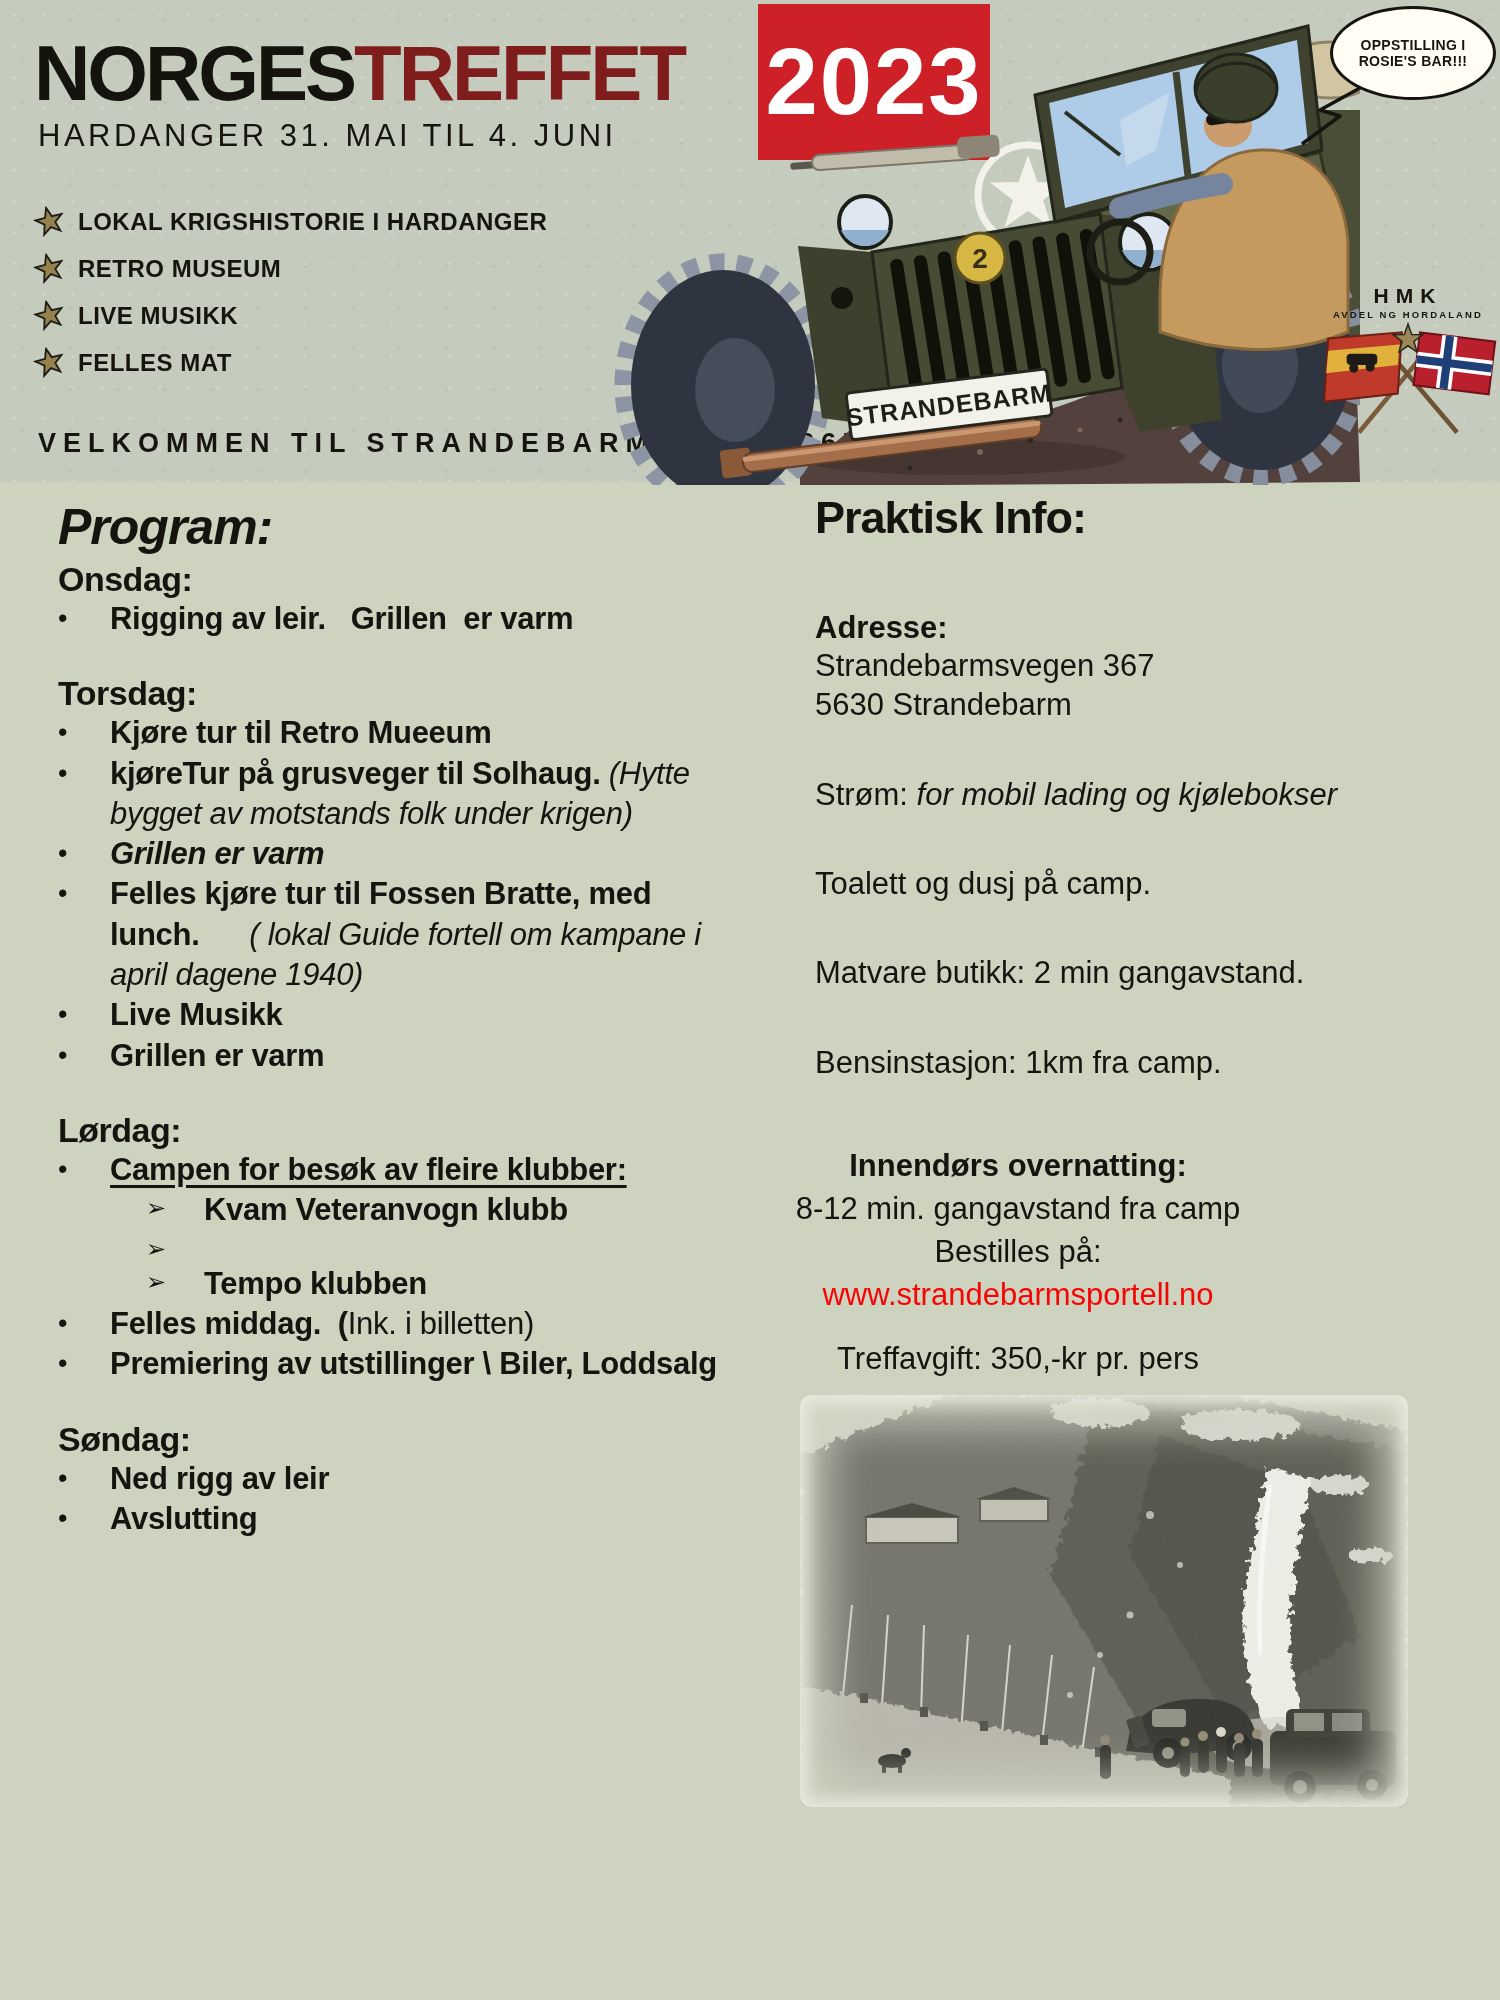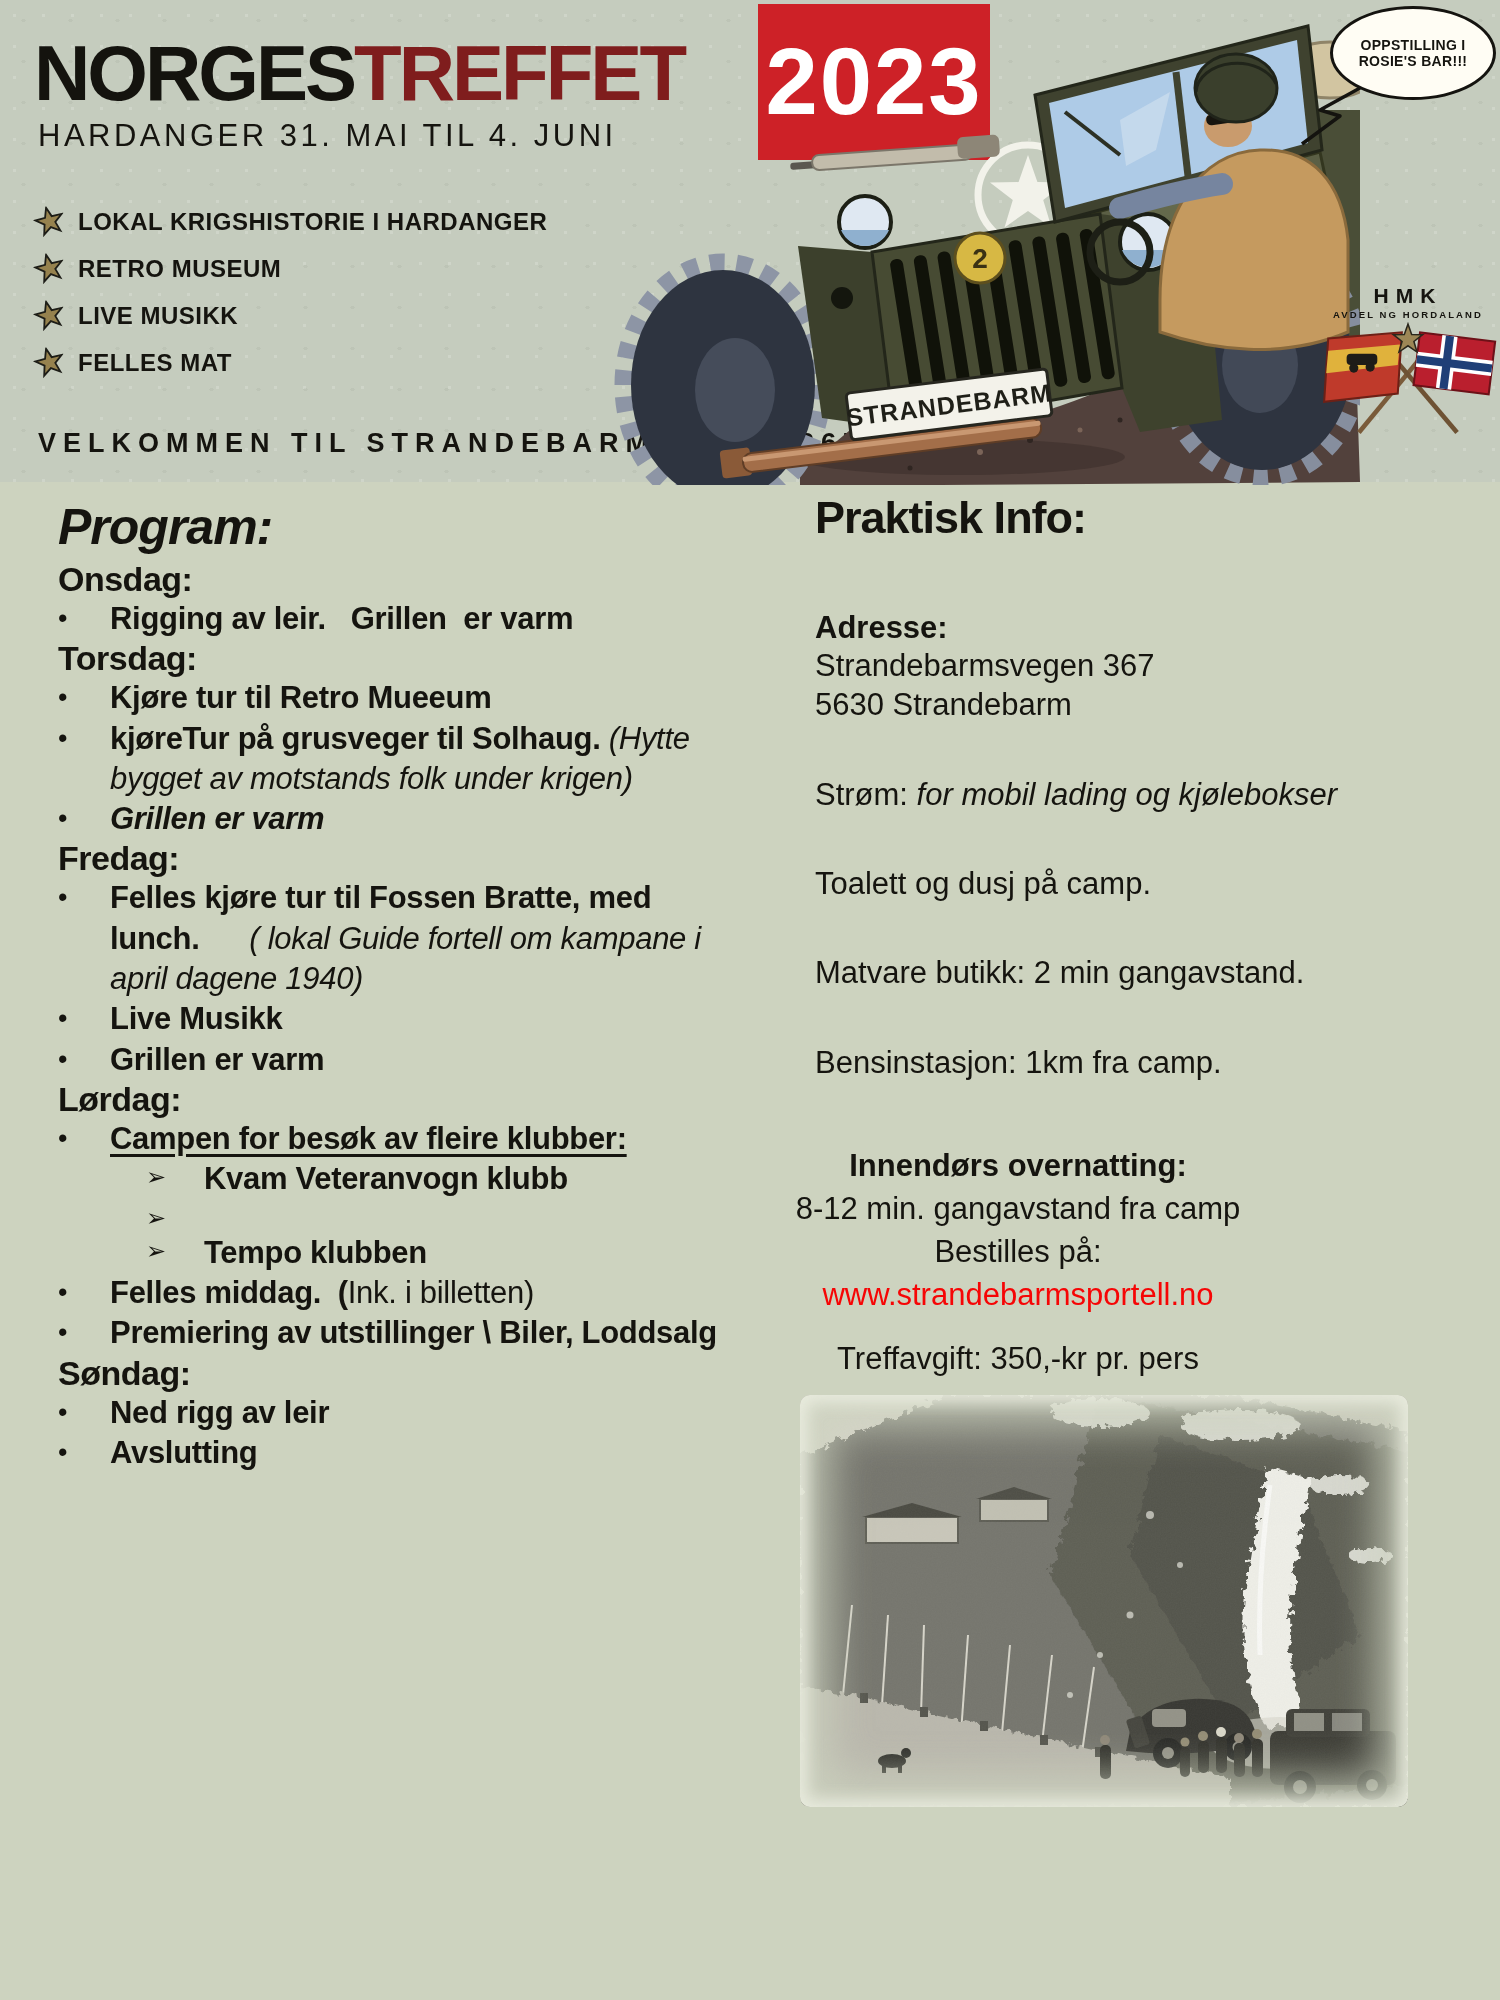--- a/index.html
+++ b/index.html
@@ -28,21 +28,21 @@
         border:3px solid #14130f;border-radius:50%;display:flex;flex-direction:column;
         align-items:center;justify-content:center;z-index:5;text-align:center;}
   .bubble div{font-size:14px;font-weight:800;letter-spacing:.3px;}
   .btail{position:absolute;left:1296px;top:86px;z-index:5;}
   .hmk{position:absolute;left:1318px;top:284px;width:180px;height:160px;z-index:4;text-align:center;}
   .hmk .n{font-size:21px;font-weight:700;letter-spacing:7px;}
   .hmk .d{font-size:9.5px;font-weight:600;letter-spacing:2.1px;margin-top:1px;}
   
   .program{position:absolute;left:58px;top:490px;width:676px;}
   .ptitle{font-size:50px;font-weight:700;font-style:italic;letter-spacing:-1px;margin-top:8px;}
-  .day{font-size:34px;font-weight:700;letter-spacing:-.5px;}
+  .day{font-size:34px;font-weight:700;margin-top:35px;letter-spacing:-.5px;}
   .day.first{margin-top:4px;}
   .pitem{display:flex;font-size:31px;line-height:1.3;letter-spacing:-.3px;}
   .pmark{flex:0 0 52px;width:52px;font-size:27px;padding-top:2px;}
   .sub{padding-left:88px;}
   .sub .pmark{flex-basis:58px;width:58px;font-size:24px;}
   .ptxt{flex:1;white-space:pre-wrap;}
   .b{font-weight:700;}
   .i{font-style:italic;}
   .bi{font-weight:700;font-style:italic;}
   .bu{font-weight:700;text-decoration:underline;text-decoration-thickness:3px;text-underline-offset:5px;}
@@ -271,21 +271,20 @@
       </div>
     <div class="pitem">
         <span class="pmark">•</span>
         <div class="ptxt"><span class="b">kjøreTur på grusveger til Solhaug. </span><span class="i">(Hytte bygget av motstands folk under krigen)</span></div>
       </div>
     <div class="pitem">
         <span class="pmark">•</span>
         <div class="ptxt"><span class="bi">Grillen er varm</span></div>
       </div>
 
-    <div class="day">Fredag:</div>
     <div class="pitem">
         <span class="pmark">•</span>
         <div class="ptxt"><span class="b">Felles kjøre tur til Fossen Bratte, med lunch.</span><span class="i">      ( lokal Guide fortell om kampane i april dagene 1940)</span></div>
       </div>
     <div class="pitem">
         <span class="pmark">•</span>
         <div class="ptxt"><span class="b">Live Musikk</span></div>
       </div>
     <div class="pitem">
         <span class="pmark">•</span>

